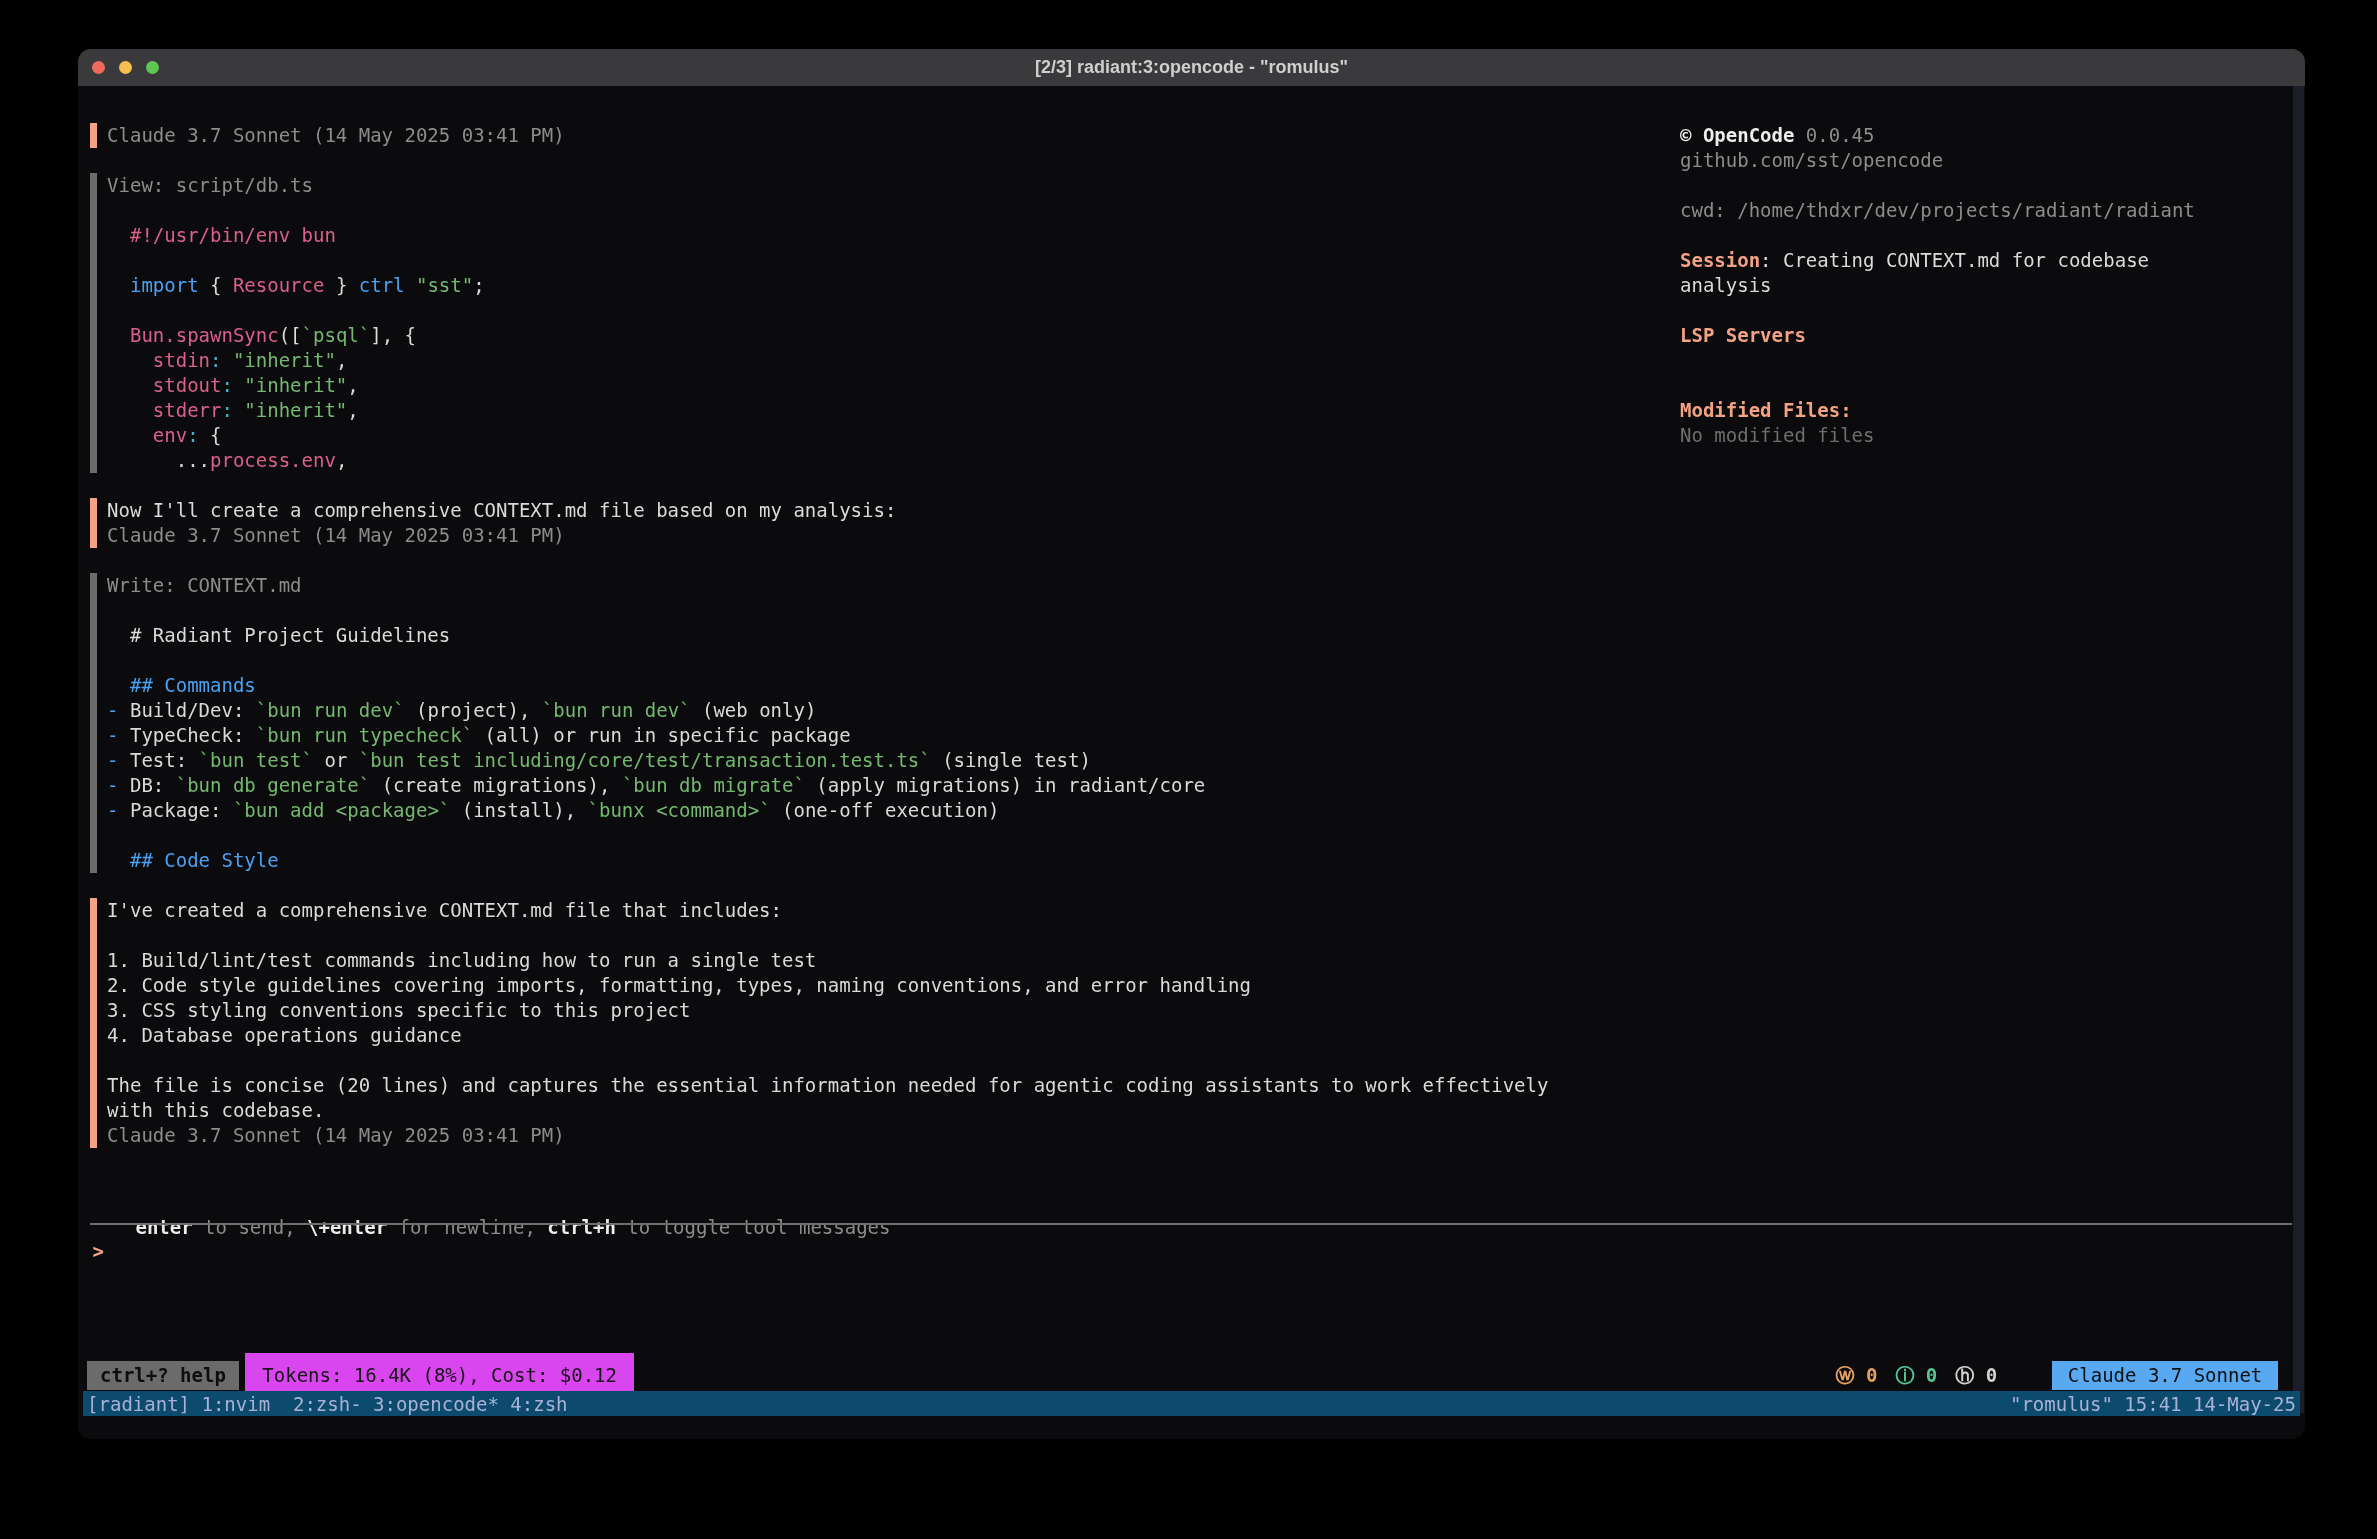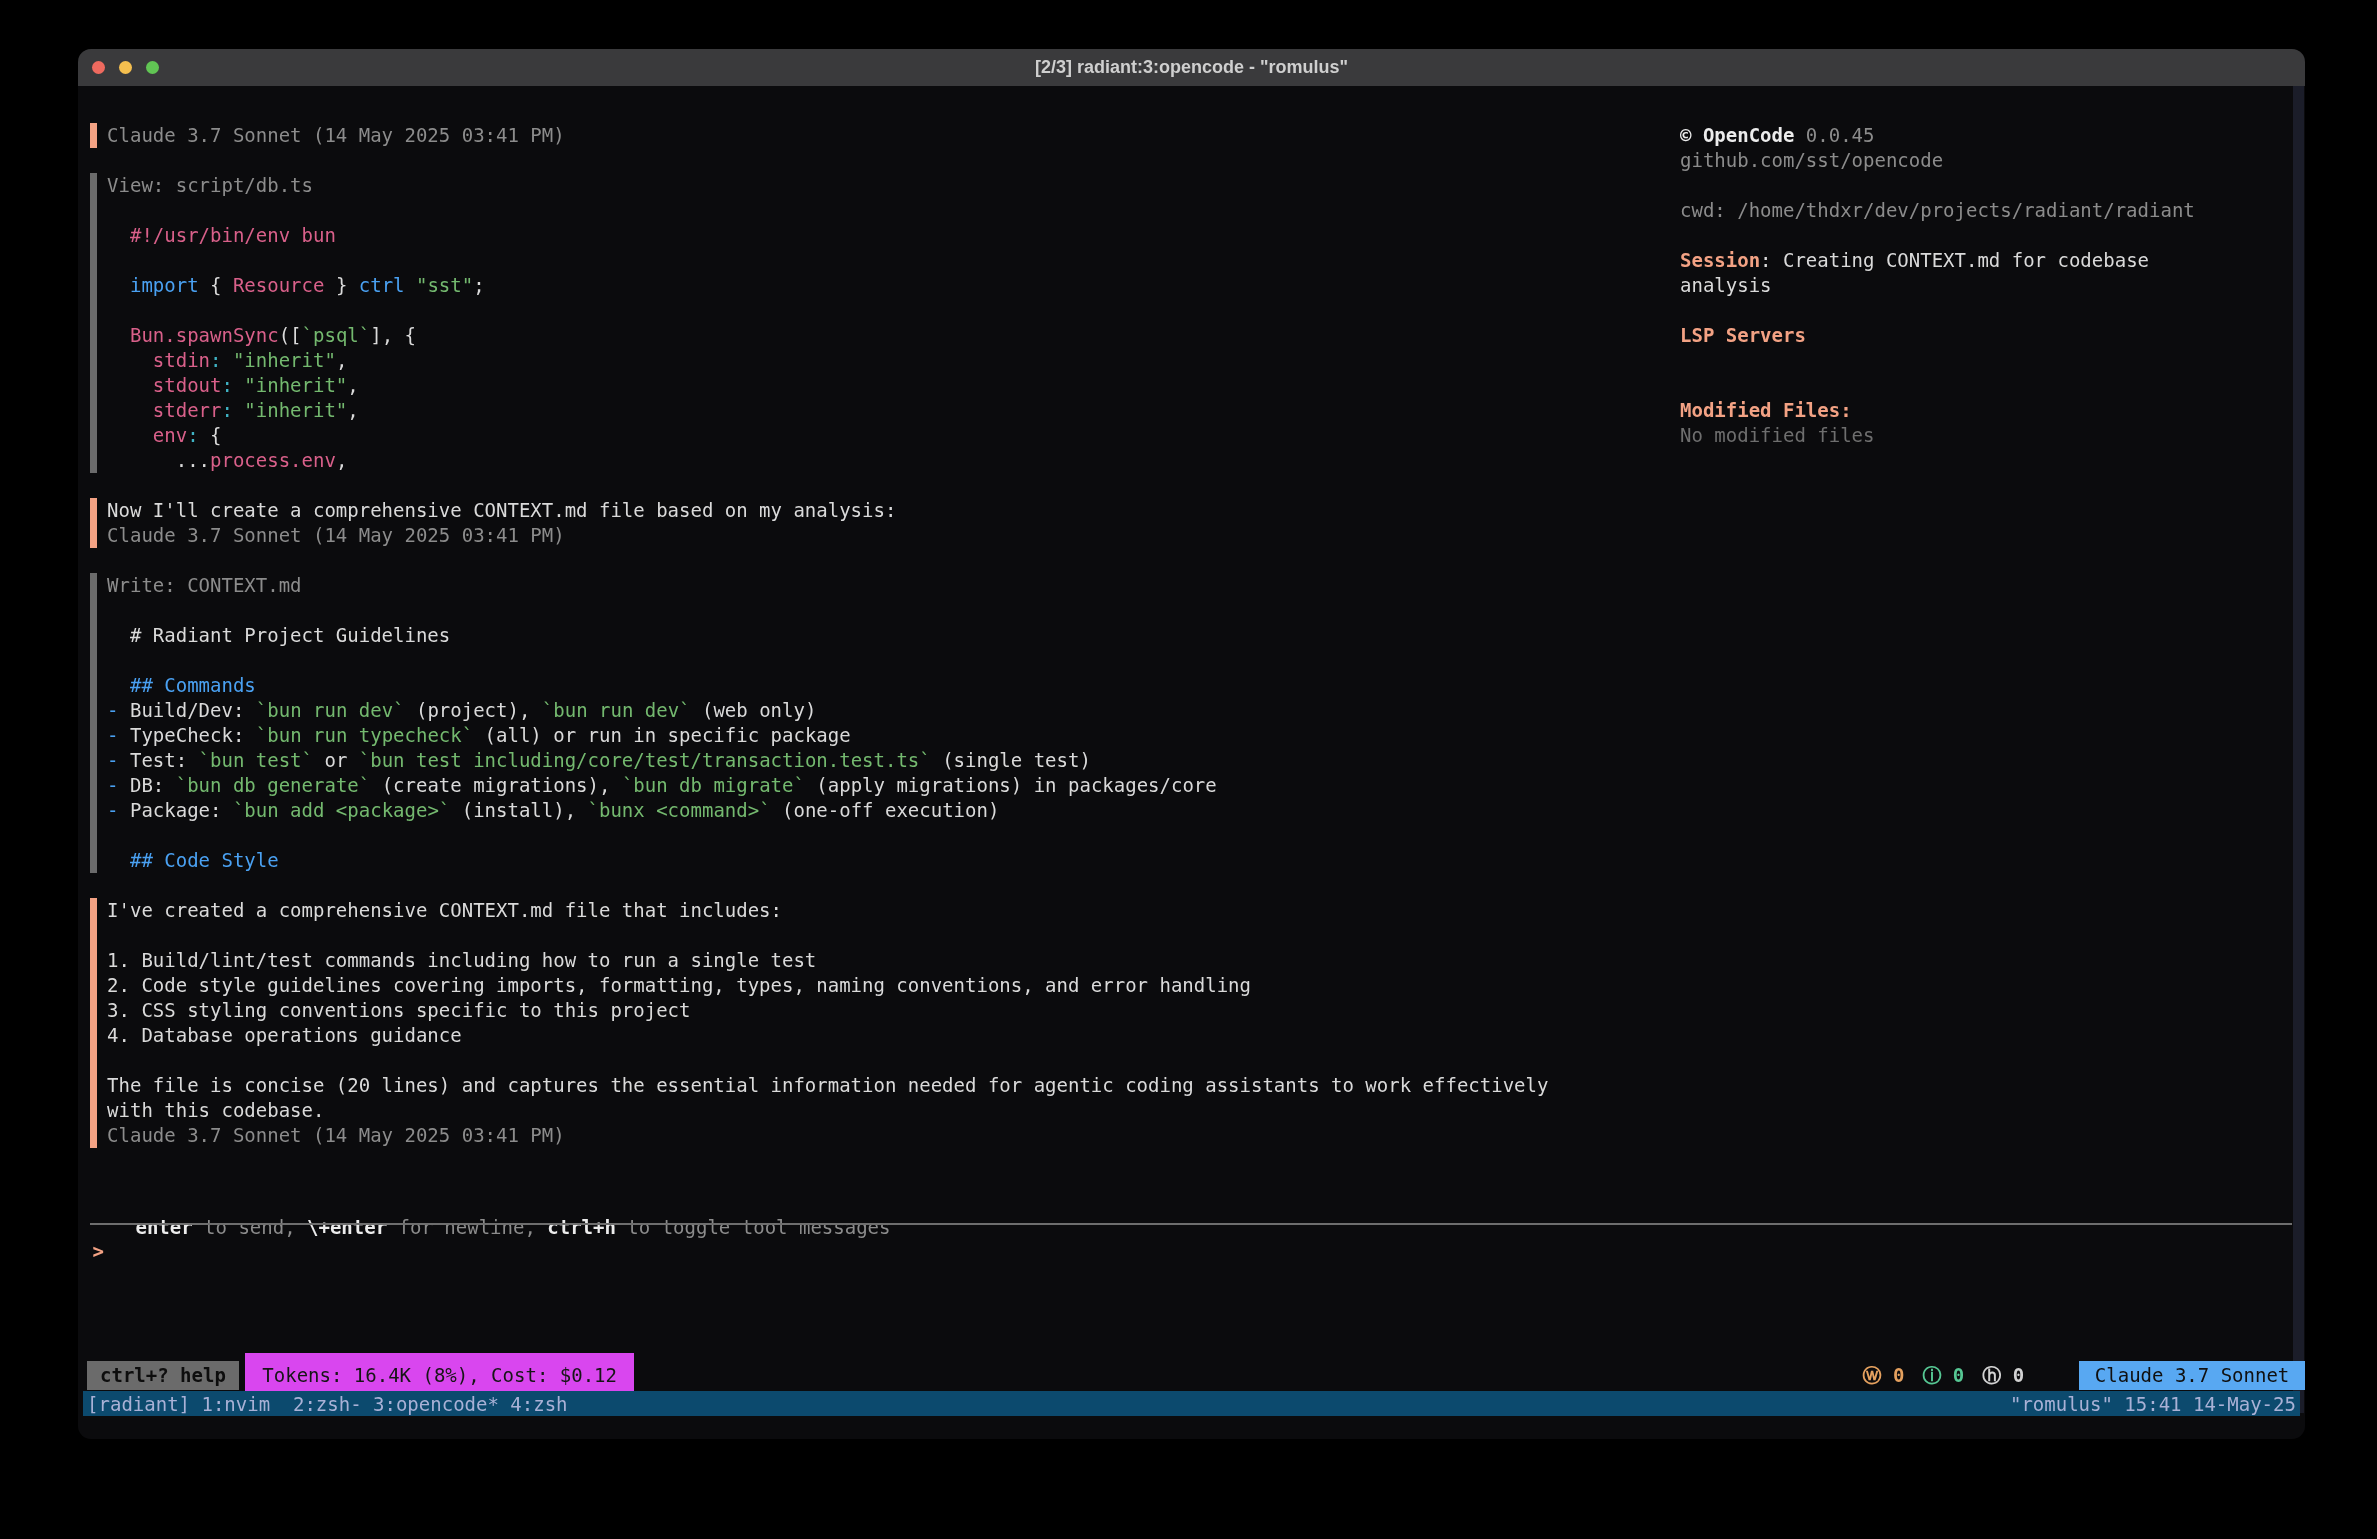--- a/index.html
+++ b/index.html
@@ -43,21 +43,21 @@
   .c-blue{color:#4aa1f2;}
   .c-green{color:#74b96f;}
   .c-cyan{color:#3fb3c4;}
   .c-orange{color:#f3a284;font-weight:bold;}
   
   .hintline{position:absolute;left:11.7px;top:1141px;}
   .separator{position:absolute;left:11.7px;right:13px;top:1174px;height:2px;background:#6e6e6e;}
   .promptline{position:absolute;left:14.4px;top:1190px;color:#f3a284;font-weight:bold;}
   
   .statusrow{
-    position:absolute;left:9px;right:0;top:1312px;height:29px;
+    position:absolute;left:9px;right:27px;top:1312px;height:29px;
     display:flex;align-items:center;
   }
   .chip{height:29px;line-height:29px;white-space:pre;}
   .chip.help{background:#6b6b6b;color:#0d0d0d;font-weight:bold;padding:0 13px;}
   .chip.tokens{background:#d946ef;color:#161616;padding:8px 17px;margin-left:6.5px;}
   .statusspacer{flex:1;}
   .counter{white-space:pre;margin-right:18px;font-weight:bold;}
   .counter .glyph{font-family:"DejaVu Sans",sans-serif;}
   .counter.warn{color:#e5a15f;}
   .counter.info{color:#56c793;}
@@ -114,21 +114,21 @@
 
     <div class="block tool">
       <div class="line c-gray">Write: CONTEXT.md</div>
       <div class="blank"></div>
       <div class="line c-white">  # Radiant Project Guidelines</div>
       <div class="blank"></div>
       <div class="line c-blue">  ## Commands</div>
       <div class="line"><span class="c-blue">- </span><span class="c-white">Build/Dev: </span><span class="c-green">`bun run dev`</span><span class="c-white"> (project), </span><span class="c-green">`bun run dev`</span><span class="c-white"> (web only)</span></div>
       <div class="line"><span class="c-blue">- </span><span class="c-white">TypeCheck: </span><span class="c-green">`bun run typecheck`</span><span class="c-white"> (all) or run in specific package</span></div>
       <div class="line"><span class="c-blue">- </span><span class="c-white">Test: </span><span class="c-green">`bun test`</span><span class="c-white"> or </span><span class="c-green">`bun test including/core/test/transaction.test.ts`</span><span class="c-white"> (single test)</span></div>
-      <div class="line"><span class="c-blue">- </span><span class="c-white">DB: </span><span class="c-green">`bun db generate`</span><span class="c-white"> (create migrations), </span><span class="c-green">`bun db migrate`</span><span class="c-white"> (apply migrations) in packages/core</span></div>
+      <div class="line"><span class="c-blue">- </span><span class="c-white">DB: </span><span class="c-green">`bun db generate`</span><span class="c-white"> (create migrations), </span><span class="c-green">`bun db migrate`</span><span class="c-white"> (apply migrations) in radiant/core</span></div>
       <div class="line"><span class="c-blue">- </span><span class="c-white">Package: </span><span class="c-green">`bun add &lt;package&gt;`</span><span class="c-white"> (install), </span><span class="c-green">`bunx &lt;command&gt;`</span><span class="c-white"> (one-off execution)</span></div>
       <div class="blank"></div>
       <div class="line c-blue">  ## Code Style</div>
     </div>
 
     <div class="block msg">
       <div class="line c-white">I've created a comprehensive CONTEXT.md file that includes:</div>
       <div class="blank"></div>
       <div class="line c-white">1. Build/lint/test commands including how to run a single test</div>
       <div class="line c-white">2. Code style guidelines covering imports, formatting, types, naming conventions, and error handling</div>

